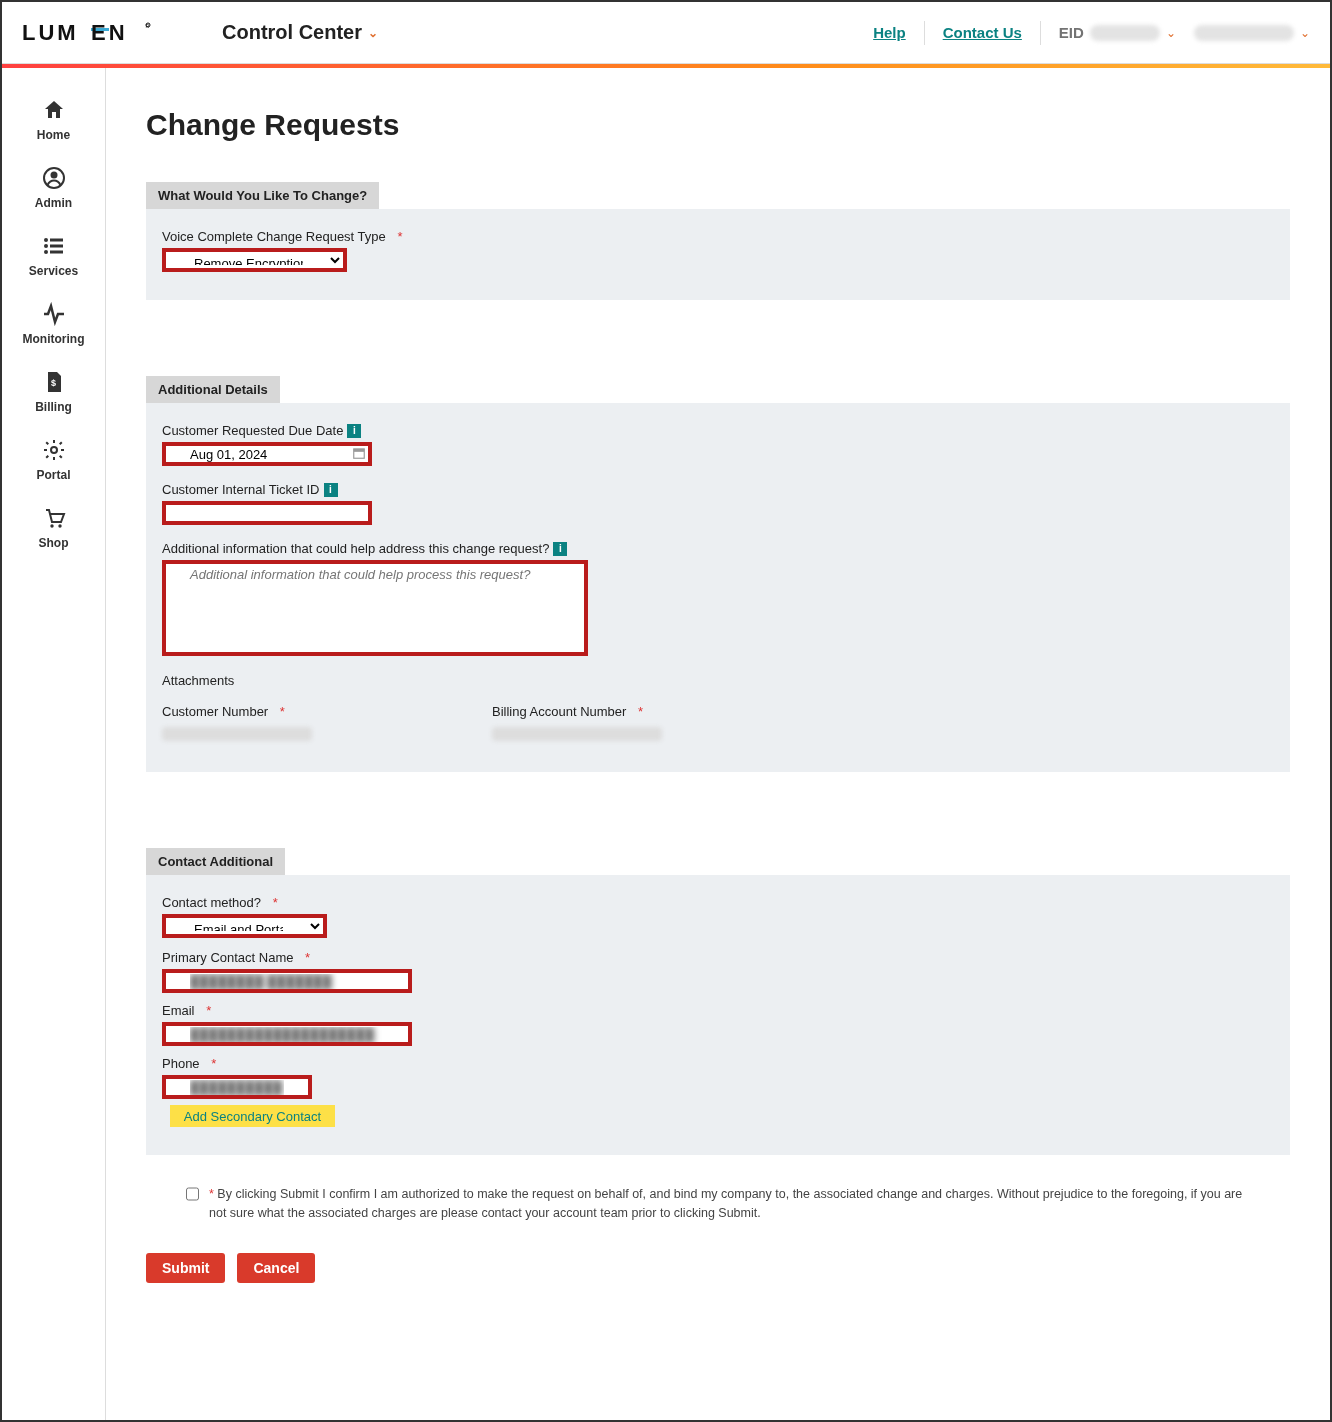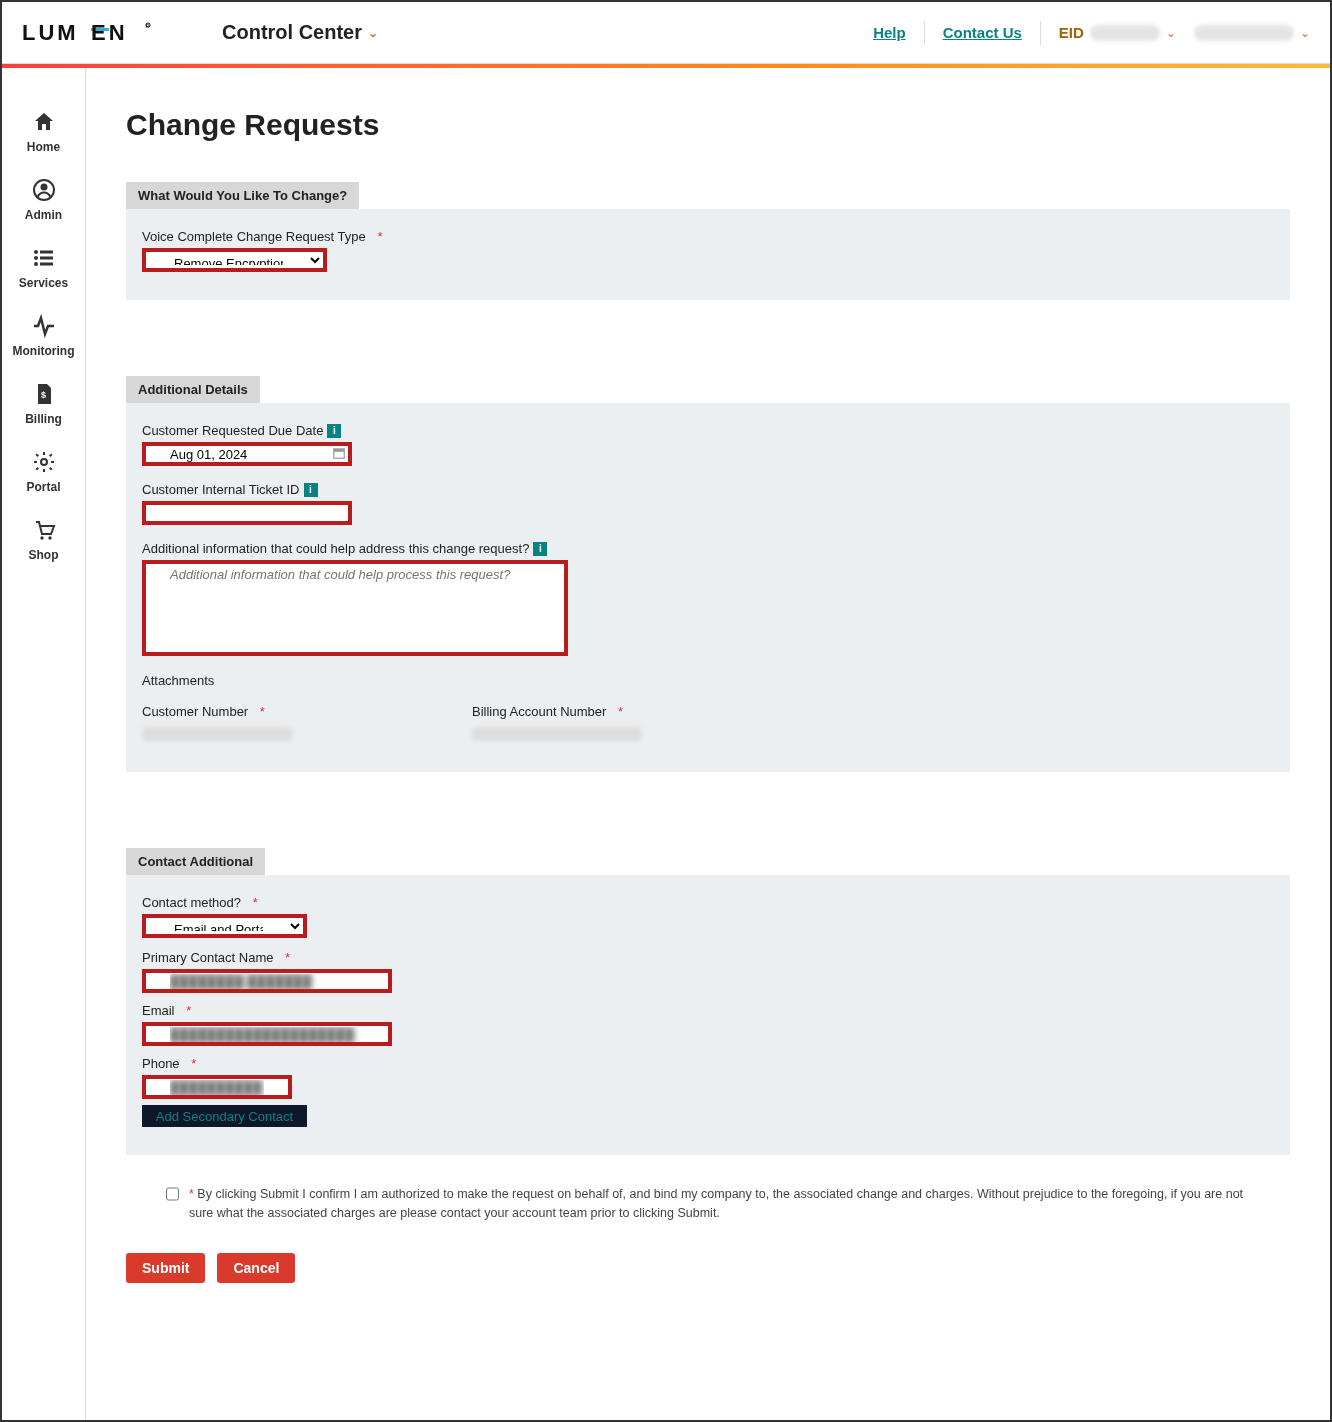--- a/index.html
+++ b/index.html
@@ -35,38 +35,38 @@
     cursor:pointer;
   }
   .header-right {
     margin-left:auto;
     display:flex; align-items:center; gap:18px;
     font-size:15px;
   }
   .header-link { color:#0b8282; font-weight:600; text-decoration:underline; cursor:pointer; }
   .header-divider { width:1px; height:24px; background:#ddd; }
   .eid-block { display:flex; align-items:center; gap:6px; cursor:pointer; }
-  .eid-label { font-weight:700; color:#a16207; }
+  .eid-label { font-weight:700; color:#737373; }
   .blurred-pill {
     display:inline-block;
     background:#e3e3e3;
     border-radius:8px;
     height:16px;
     filter: blur(2px);
   }
   .chev { color:#e07030; font-size:12px; }
   .accent-bar { height:4px; background: linear-gradient(to right, #ff4040 0%, #ff8c1a 60%, #ffba3a 100%); }
 
   
   .main { display:flex; height: calc(1422px - 62px - 4px - 4px); }
   .sidebar {
-    width: 84px;
+    width: 104px;
     border-right: 1px solid #ddd;
     background:#fff;
-    padding-top:32px;
+    padding-top:20px;
   }
   .side-item {
     display:flex; flex-direction:column; align-items:center;
     gap:6px; padding:10px 4px 14px;
     cursor:pointer;
     font-size:12px; font-weight:600; color:#333;
   }
   .side-item svg { width:24px; height:24px; fill:#333; }
   .content {
     flex:1; padding: 40px 40px 20px 40px; overflow:auto;
@@ -106,22 +106,22 @@
 
   .browse-btn {
     display:inline-flex; align-items:center; justify-content:center;
     width:145px; height:22px;
     background:#d7d7d7; color:#0b8282; font-size:13px;
     cursor:pointer; border:none;
   }
   .secondary-btn {
     display:inline-flex; align-items:center; justify-content:center;
     height:22px; padding:0 12px;
-    background:#0f172a; color:#0b8282; font-size:13px;
-    cursor:pointer; border:none;
+    background:#fde047; color:#0b8282; font-size:13px;
+    cursor:pointer; border:none;margin-left:8px;
   }
   .dl-link { color:#0b8282; font-size:13px; cursor:pointer; }
 
   .two-col { display:flex; gap:180px; margin-top:16px; }
   .blurred-text {
     display:inline-block; height:14px; background:#ddd; border-radius:4px;
     filter: blur(2px); margin-top:4px;
   }
   .blurred-input {
     color: transparent; text-shadow: 0 0 6px rgba(80,80,80,0.8);

